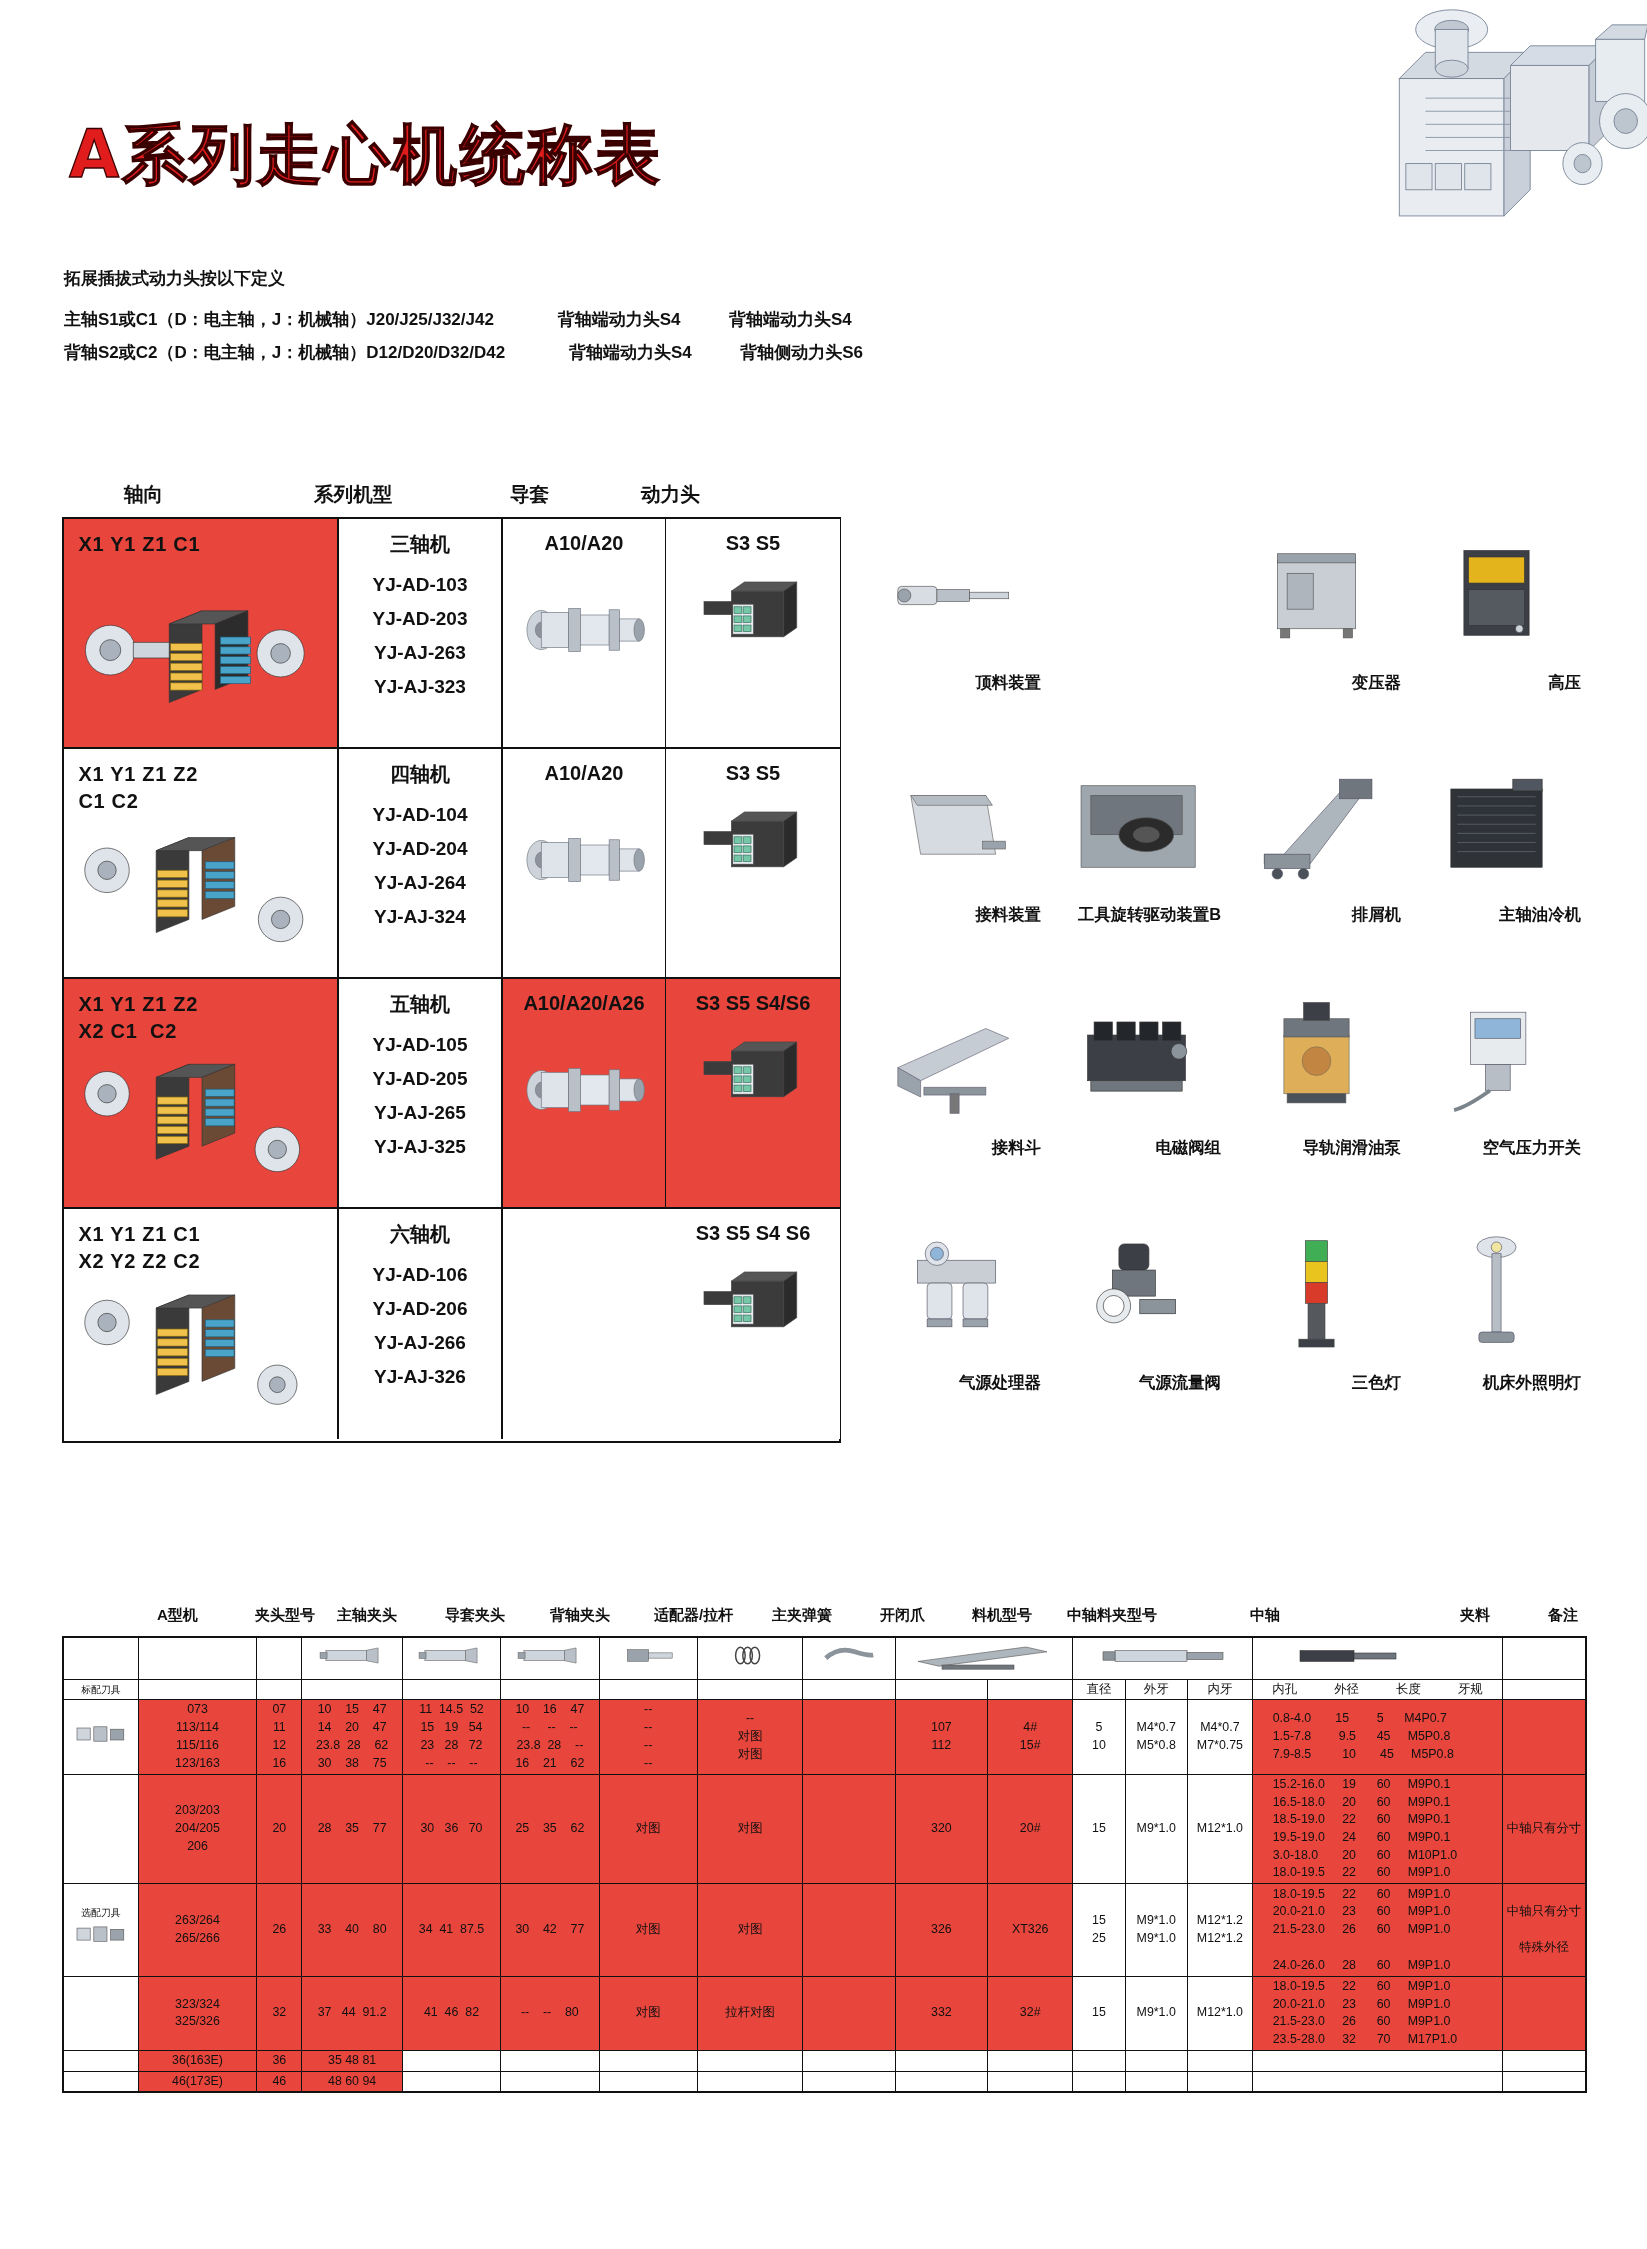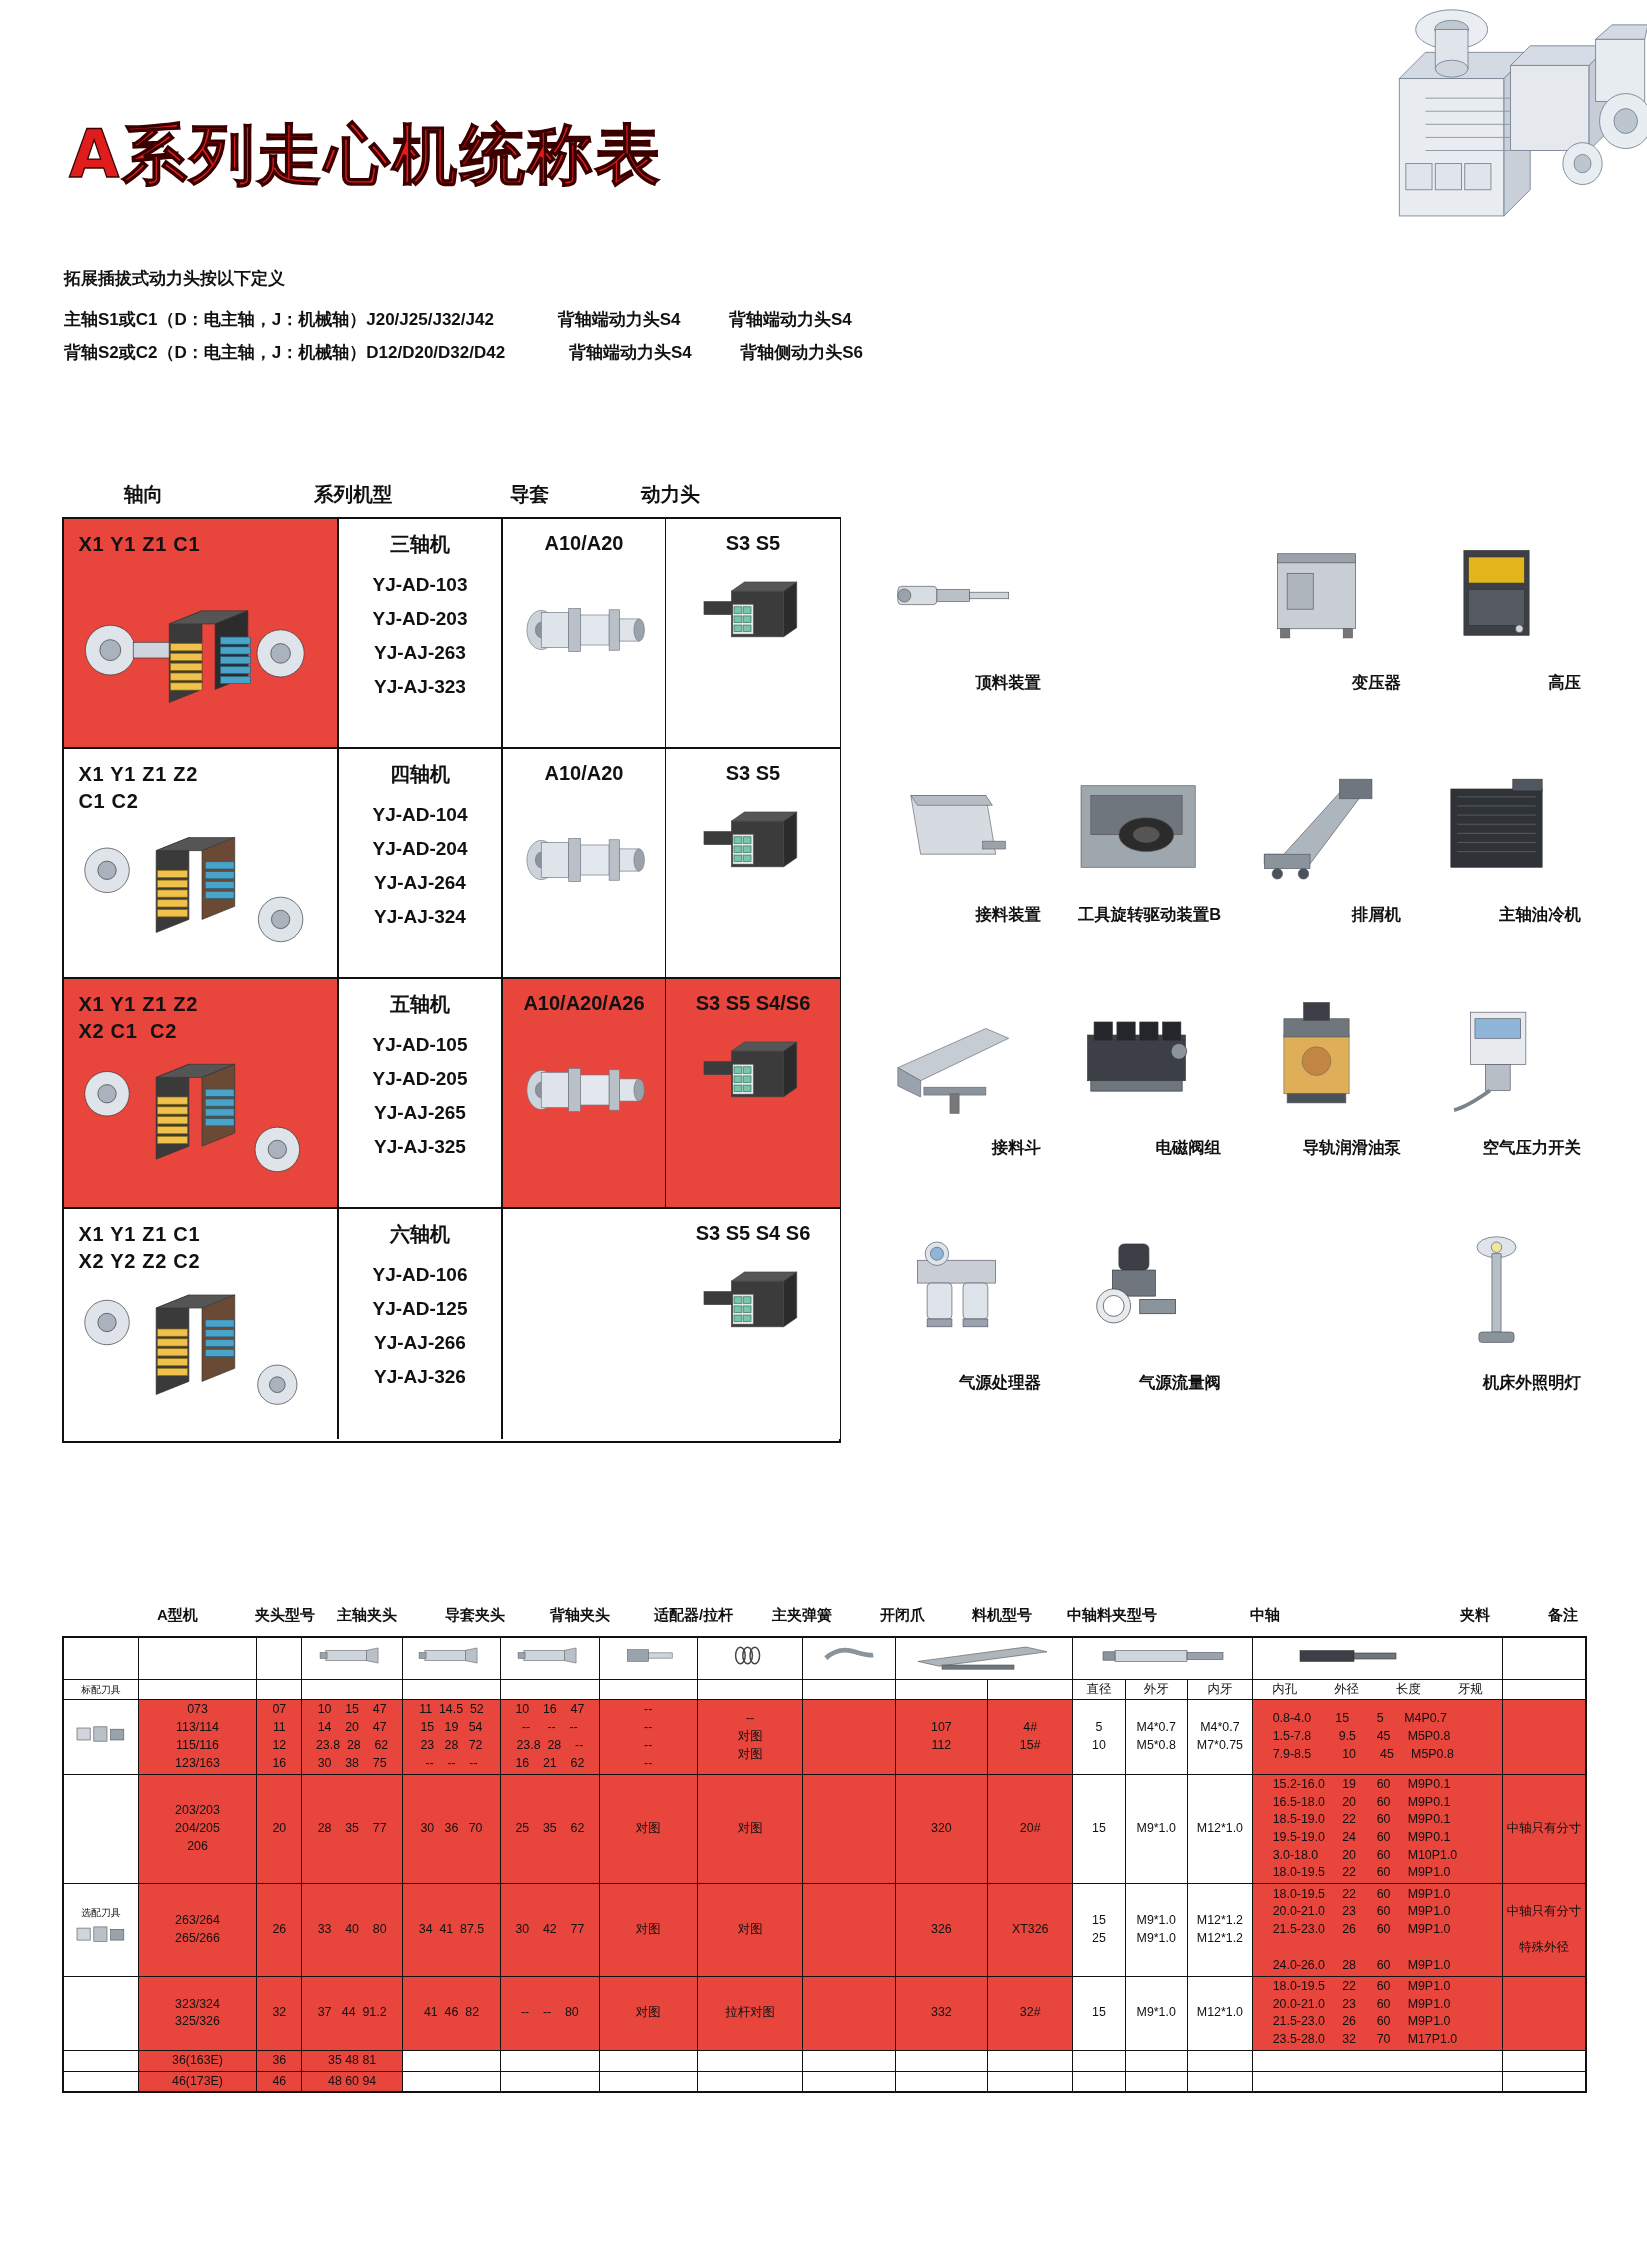--- a/index.html
+++ b/index.html
@@ -390,21 +390,21 @@
           </g>
           <ellipse cx="315" cy="155" rx="30" ry="30" fill="#dfe4ea"></ellipse>
           <ellipse cx="315" cy="155" rx="12" ry="12" fill="#aab3bd"></ellipse>
         </g>
       </svg>
     </div>
     <div class="mcell c2">
       <div class="ser-title">六轴机</div>
       <div class="ser-list">
         <div>YJ-AD-106</div>
-        <div>YJ-AD-125</div>
+        <div>YJ-AD-206</div>
         <div>YJ-AJ-266</div>
         <div>YJ-AJ-326</div>
       </div>
     </div>
     <div class="mcell c4">
       <div class="head-txt">S3  S5  S4  S6</div>
       <svg class="tool-art" viewBox="0 0 180 170">
         <g stroke="#444" stroke-width="1">
           <rect x="60" y="40" width="80" height="70" fill="#3b3b3b"></rect>
           <path d="M60 40 L80 26 L160 26 L140 40 Z" fill="#565656"></path>
@@ -607,20 +607,34 @@
           <g stroke="#333" stroke-width="1">
         <rect x="78" y="30" width="46" height="40" rx="8" fill="#3c4046"></rect>
         <rect x="68" y="70" width="66" height="40" fill="#6f767d"></rect>
         <circle cx="70" cy="125" r="26" fill="#e7ebee"></circle>
         <circle cx="70" cy="125" r="16" fill="#fff"></circle>
         <rect x="110" y="115" width="55" height="22" fill="#8b939b"></rect>
       </g>
         </svg>
     </div>
     <div class="cap">气源流量阀</div>
+  </div>
+  <div class="acc" style="left:360px;top:700px;">
+    <div class="ph">
+      <svg viewBox="0 0 210 215" width="137" height="141">
+          <g stroke="#444" stroke-width="1">
+        <rect x="88" y="25" width="34" height="32" fill="#3fae54"></rect>
+        <rect x="88" y="57" width="34" height="32" fill="#e9c41e"></rect>
+        <rect x="88" y="89" width="34" height="32" fill="#d93b2b"></rect>
+        <rect x="92" y="121" width="26" height="55" fill="#55595e"></rect>
+        <rect x="78" y="176" width="54" height="12" fill="#3c4046"></rect>
+      </g>
+        </svg>
+    </div>
+    <div class="cap">三色灯</div>
   </div>
   <div class="acc" style="left:540px;top:700px;">
     <div class="ph">
       <svg viewBox="0 0 210 215" width="137" height="141">
           <g stroke="#556" stroke-width="1">
         <ellipse cx="105" cy="35" rx="30" ry="16" fill="#dfe4ea"></ellipse>
         <rect x="98" y="45" width="14" height="120" fill="#b7bec6"></rect>
         <rect x="78" y="165" width="54" height="16" rx="5" fill="#8b939b"></rect>
         <circle cx="105" cy="35" r="8" fill="#f0e6a0"></circle>
       </g>

